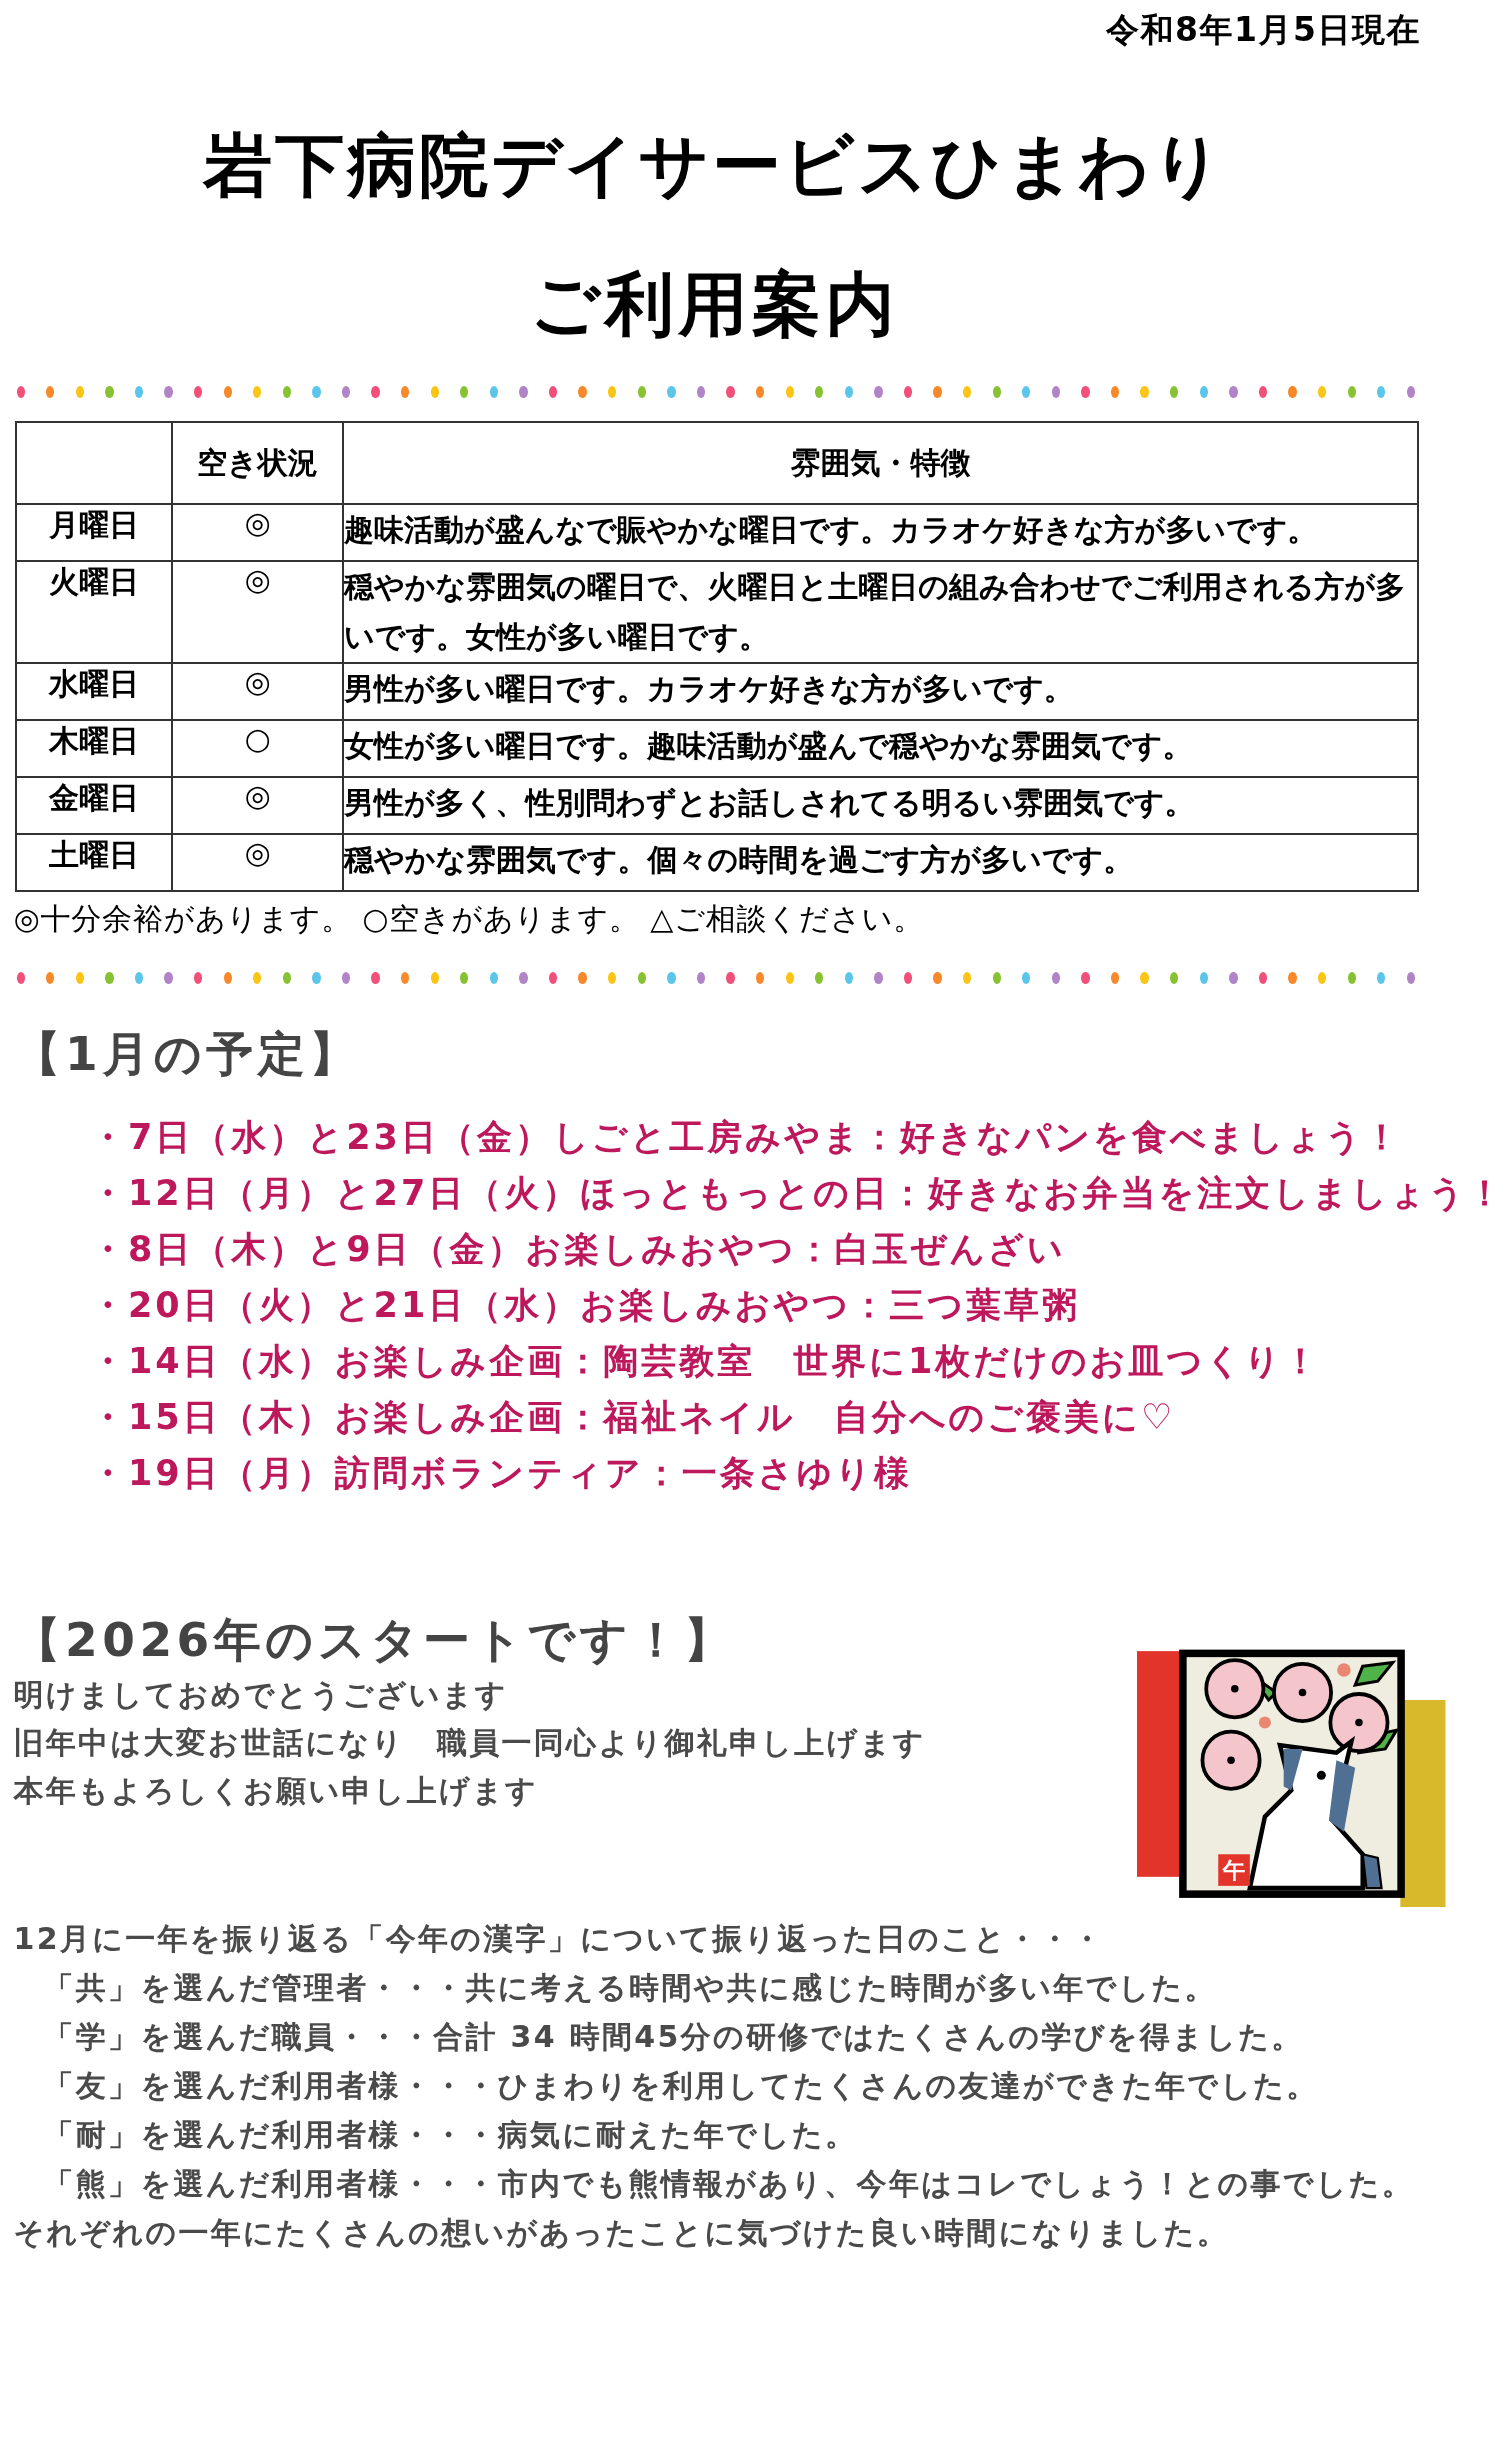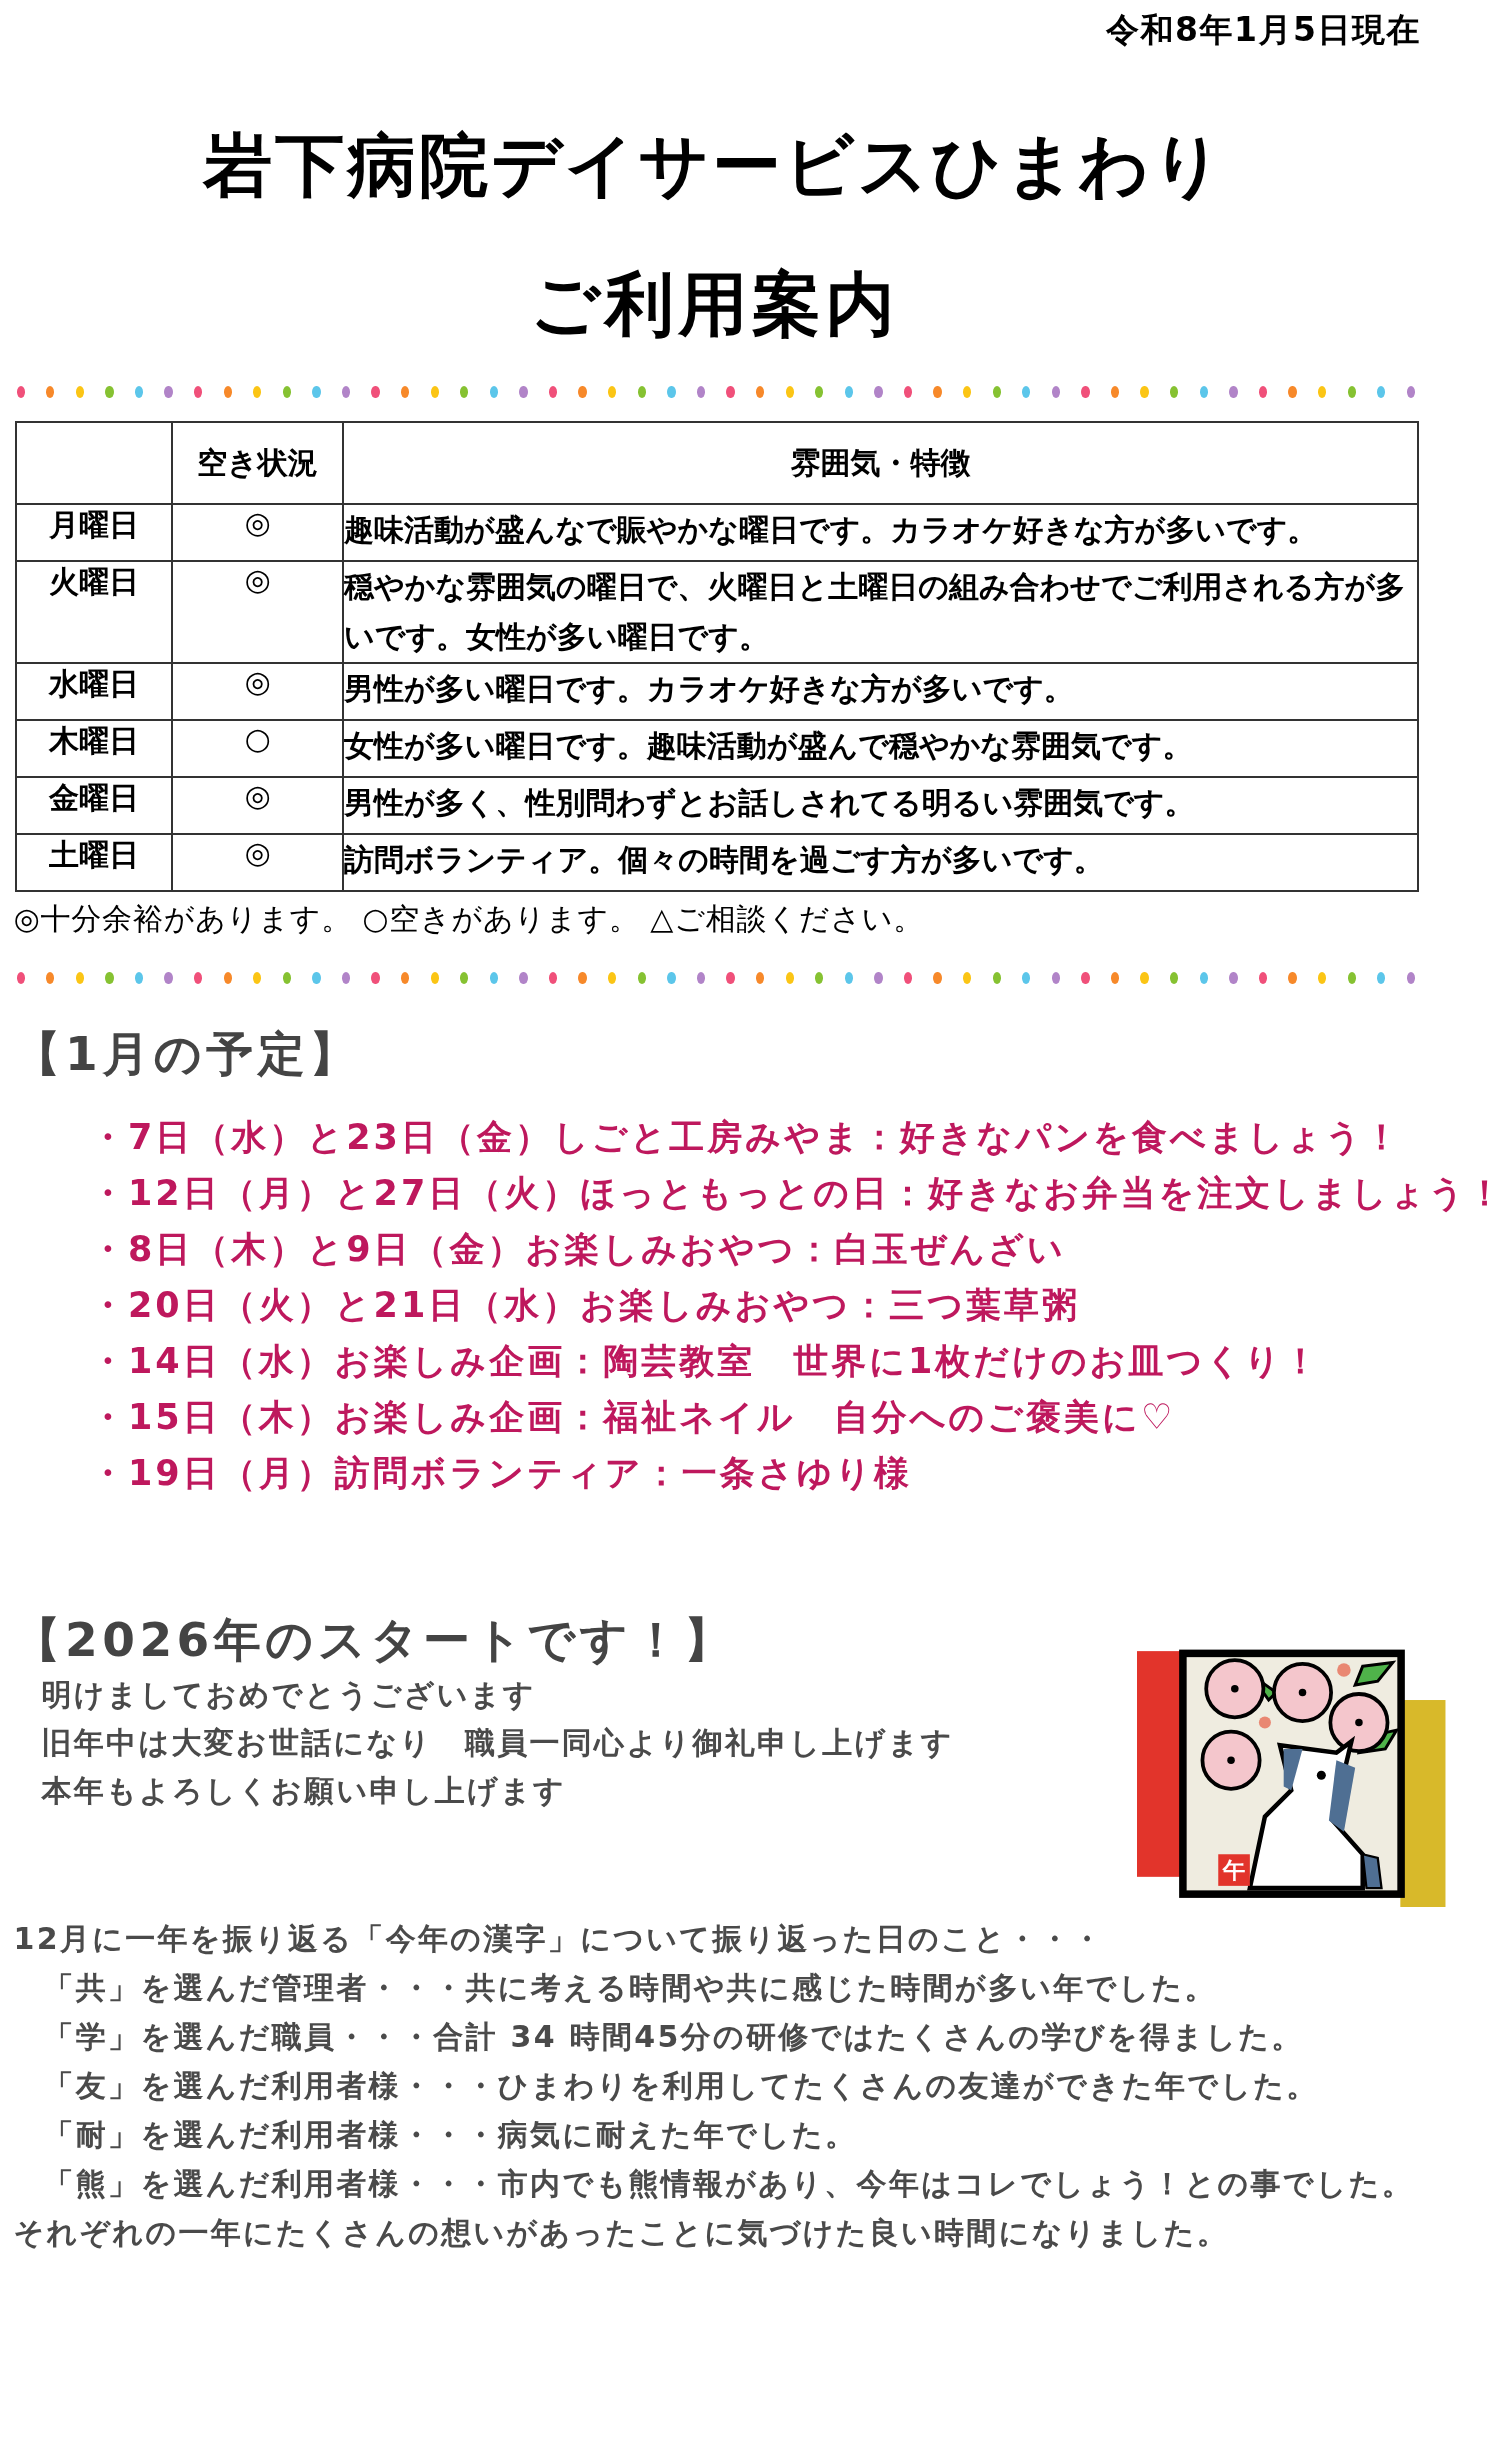--- a/index.html
+++ b/index.html
@@ -140,21 +140,21 @@
       <td class="desc">女性が多い曜日です。趣味活動が盛んで穏やかな雰囲気です。</td>
     </tr>
     <tr class="r1">
       <td class="day">金曜日</td>
       <td class="mark">◎</td>
       <td class="desc">男性が多く、性別問わずとお話しされてる明るい雰囲気です。</td>
     </tr>
     <tr class="r1">
       <td class="day">土曜日</td>
       <td class="mark">◎</td>
-      <td class="desc">訪問ボランティア。個々の時間を過ごす方が多いです。</td>
+      <td class="desc">穏やかな雰囲気です。個々の時間を過ごす方が多いです。</td>
     </tr>
   </tbody>
 </table>
 
 <div class="abs legend">◎十分余裕があります。 ○空きがあります。 △ご相談ください。</div>
 
 <div class="abs dots" style="top:970px;" id="dots2">
     <span class="dot" style="background: rgb(240, 80, 122);"></span>
     <span class="dot" style="background: rgb(247, 137, 42);"></span>
     <span class="dot" style="background: rgb(251, 197, 21);"></span>
@@ -210,21 +210,21 @@
   <div>・7日（水）と23日（金）しごと工房みやま：好きなパンを食べましょう！</div>
   <div>・12日（月）と27日（火）ほっともっとの日：好きなお弁当を注文しましょう！</div>
   <div>・8日（木）と9日（金）お楽しみおやつ：白玉ぜんざい</div>
   <div>・20日（火）と21日（水）お楽しみおやつ：三つ葉草粥</div>
   <div>・14日（水）お楽しみ企画：陶芸教室　世界に1枚だけのお皿つくり！</div>
   <div>・15日（木）お楽しみ企画：福祉ネイル　自分へのご褒美に♡</div>
   <div>・19日（月）訪問ボランティア：一条さゆり様</div>
 </div>
 
 <div class="abs sec-title" style="top:1609px; left:13.5px;">【2026年のスタートです！】</div>
-<div class="abs greet" style="top:1671px;margin-left:28px;">
+<div class="abs greet" style="top:1671px;">
   <div>明けましておめでとうございます</div>
   <div>旧年中は大変お世話になり　職員一同心より御礼申し上げます</div>
   <div>本年もよろしくお願い申し上げます</div>
 </div>
 
 <div class="abs illus">
   <svg width="316" height="271" viewBox="0 0 420 360">
     <rect x="0" y="20" width="70" height="300" fill="#e2342b"></rect>
     <rect x="350" y="85" width="60" height="290" fill="#d8b92a"></rect>
     <rect x="56" y="18" width="300" height="330" fill="#000"></rect>

